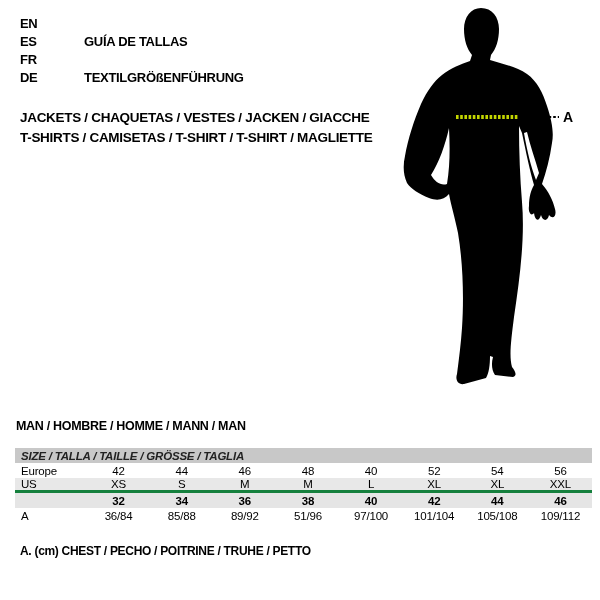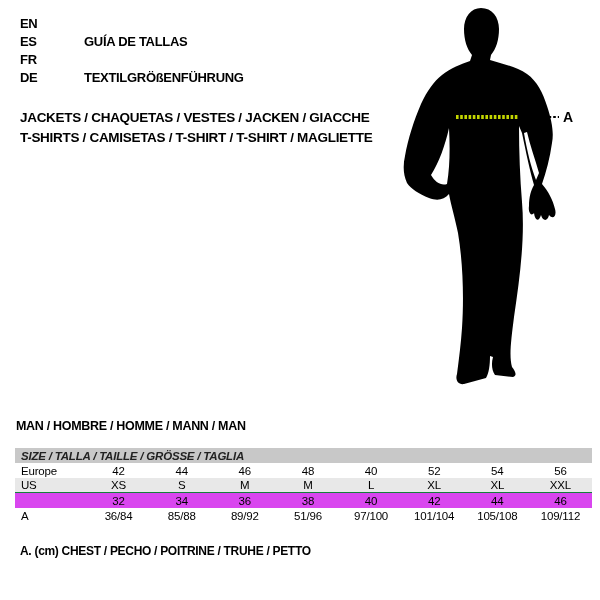--- a/index.html
+++ b/index.html
@@ -23,21 +23,21 @@
   
   .section-title { position:absolute; top:419px; left:16px;
                    font-weight:bold; font-size:12.5px; letter-spacing:-0.3px; }
   
   .size-table { position:absolute; top:448px; left:15px; width:577px;
                 font-size:11.5px; letter-spacing:-0.2px; }
   .t-row { display:flex; height:15px; align-items:center; box-sizing:border-box; }
   .t-row.t-header { font-weight:600; color:#222; padding-left:6px; }
   .t-label { width:72px; padding-left:6px; box-sizing:border-box; }
   .t-cell { flex:1; text-align:center; }
-  .hairline { border-bottom:1px solid #15803d; }
+  .hairline { border-bottom:3px solid #15803d; }
   
   .footnote { position:absolute; top:544px; left:20px;
               font-weight:bold; font-size:12px; letter-spacing:-0.3px; }
 </style>
 </head>
 <body>
 
 <div class="lang-block">
   <div class="lang-row">
     <span class="lang-code">EN</span>
@@ -140,21 +140,21 @@
     <span class="t-cell">XS</span>
     <span class="t-cell">S</span>
     <span class="t-cell">M</span>
     <span class="t-cell">M</span>
     <span class="t-cell">L</span>
     <span class="t-cell">XL</span>
     <span class="t-cell">XL</span>
     <span class="t-cell">XXL</span>
   </div>
 
-  <div class="t-row" style="background:#d946ef;">
+  <div class="t-row" style="background:#e5e5e5;font-weight:bold;">
     <span class="t-label"></span>
     <span class="t-cell">32</span>
     <span class="t-cell">34</span>
     <span class="t-cell">36</span>
     <span class="t-cell">38</span>
     <span class="t-cell">40</span>
     <span class="t-cell">42</span>
     <span class="t-cell">44</span>
     <span class="t-cell">46</span>
   </div>

